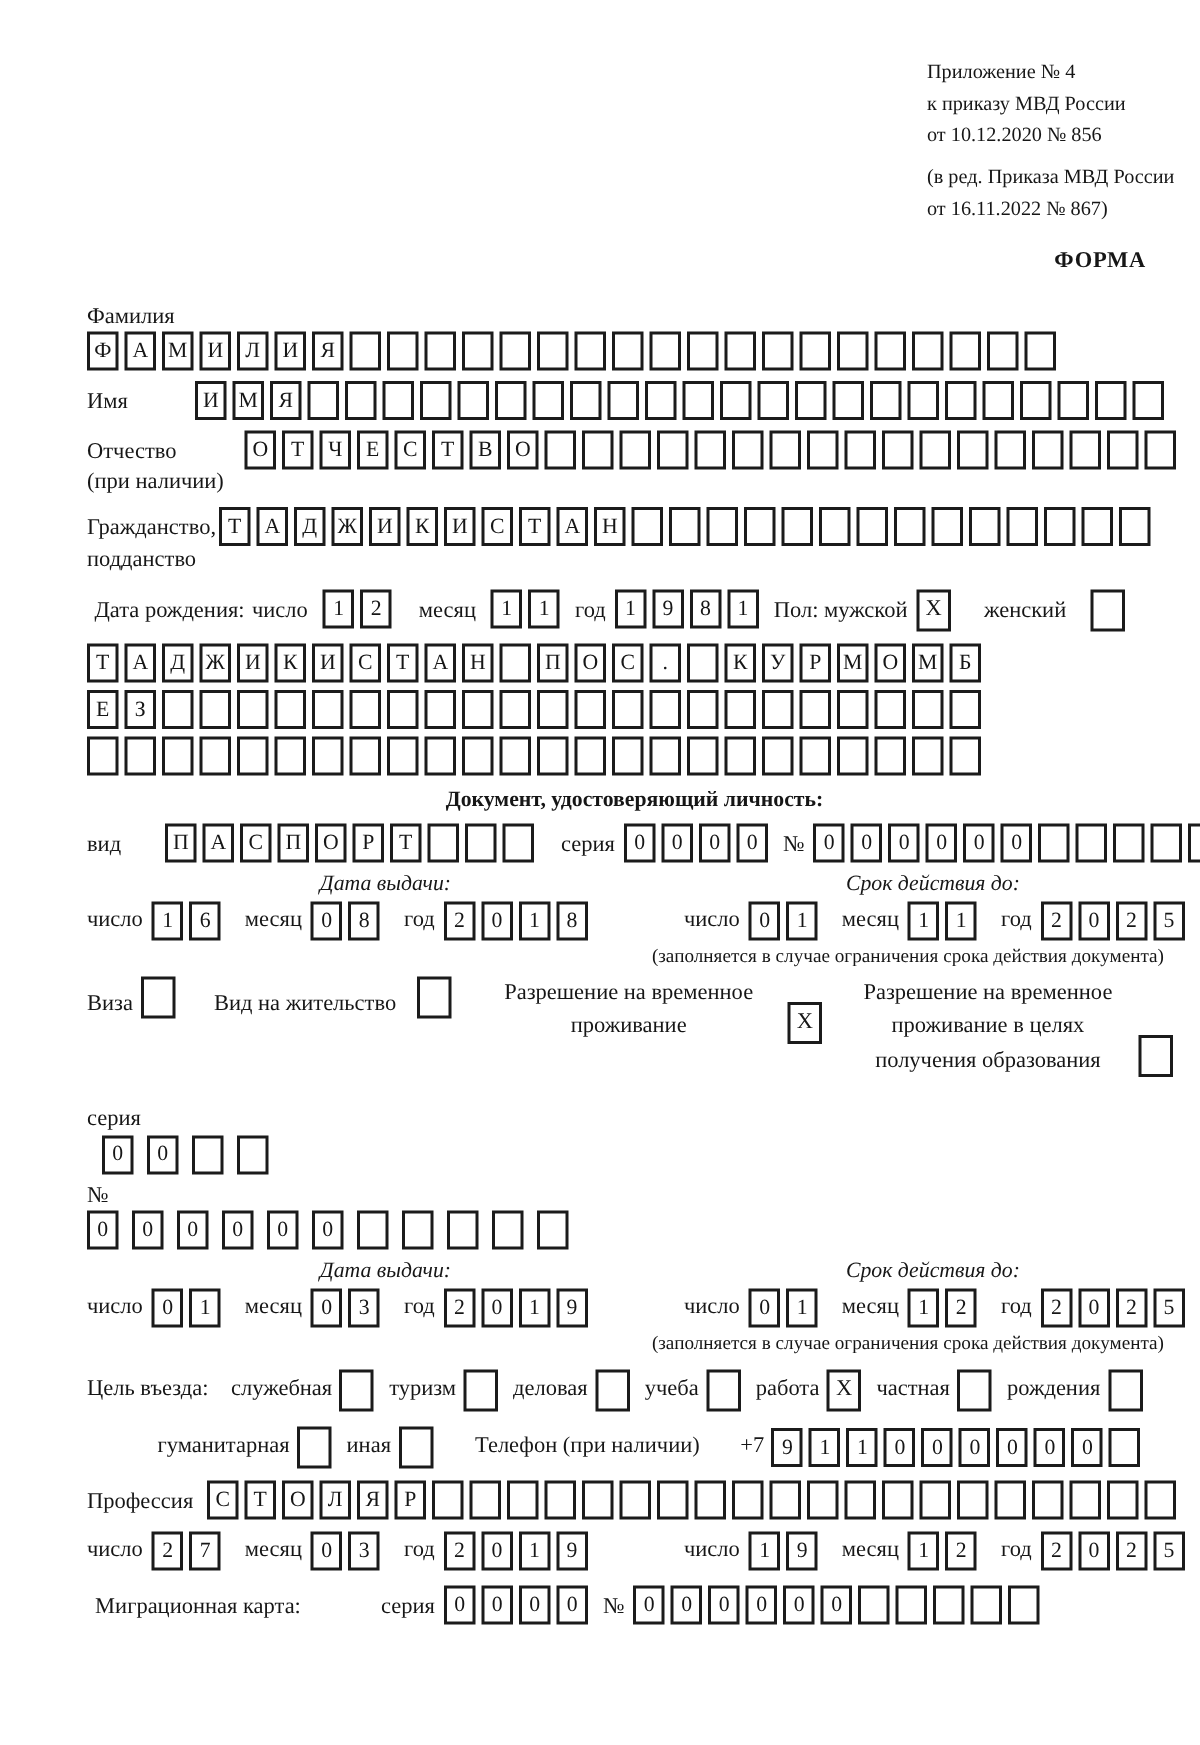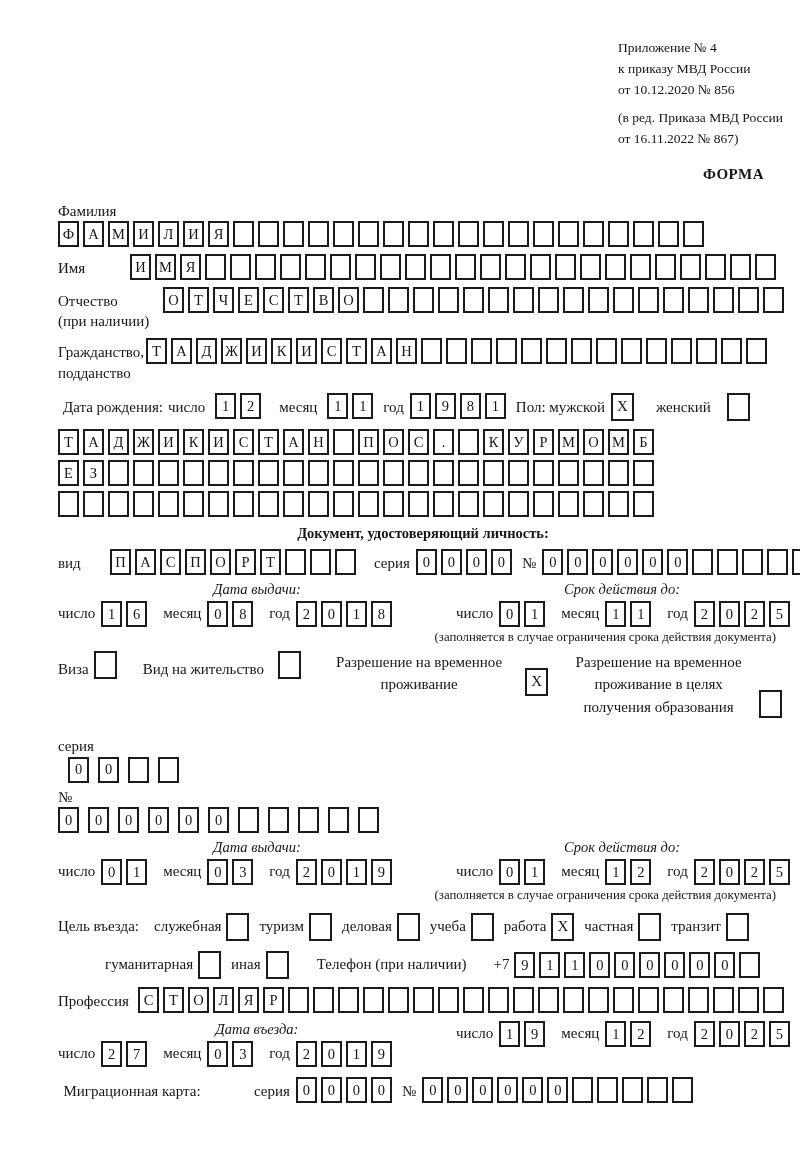--- a/index.html
+++ b/index.html
@@ -502,21 +502,21 @@
     <span class="t">туризм</span>
     <span class="chk"></span>
     <span class="t">деловая</span>
     <span class="chk"></span>
     <span class="t">учеба</span>
     <span class="chk"></span>
     <span class="t">работа</span>
     <span class="chk">X</span>
     <span class="t">частная</span>
     <span class="chk"></span>
-    <span class="t">транзит</span>
+    <span class="t">рождения</span>
     <span class="chk"></span>
   </div>
 
   <div class="purpose-line indent47">
     <span class="t" style="margin-left:0">гуманитарная</span>
     <span class="chk"></span>
     <span class="t">иная</span>
     <span class="chk"></span>
     <span class="t" style="margin-left:28px">Телефон (при наличии)</span>
     <span class="t" style="margin-left:22px">+7</span>
@@ -561,21 +561,20 @@
         <span class="cell"></span>
         <span class="cell"></span>
         <span class="cell"></span>
         <span class="cell"></span>
         <span class="cell"></span>
       </span>
   </div>
 
   <div class="dates mt8">
     <div class="datecol1">
-      <div class="datehdr">Дата въезда:</div>
       <div class="dateline">
         <span class="dlbl">число</span>
         <span class="cells dgrp">
             <span class="cell">2</span>
             <span class="cell">7</span>
           </span>
         <span class="dlbl">месяц</span>
         <span class="cells dgrp">
             <span class="cell">0</span>
             <span class="cell">3</span>

